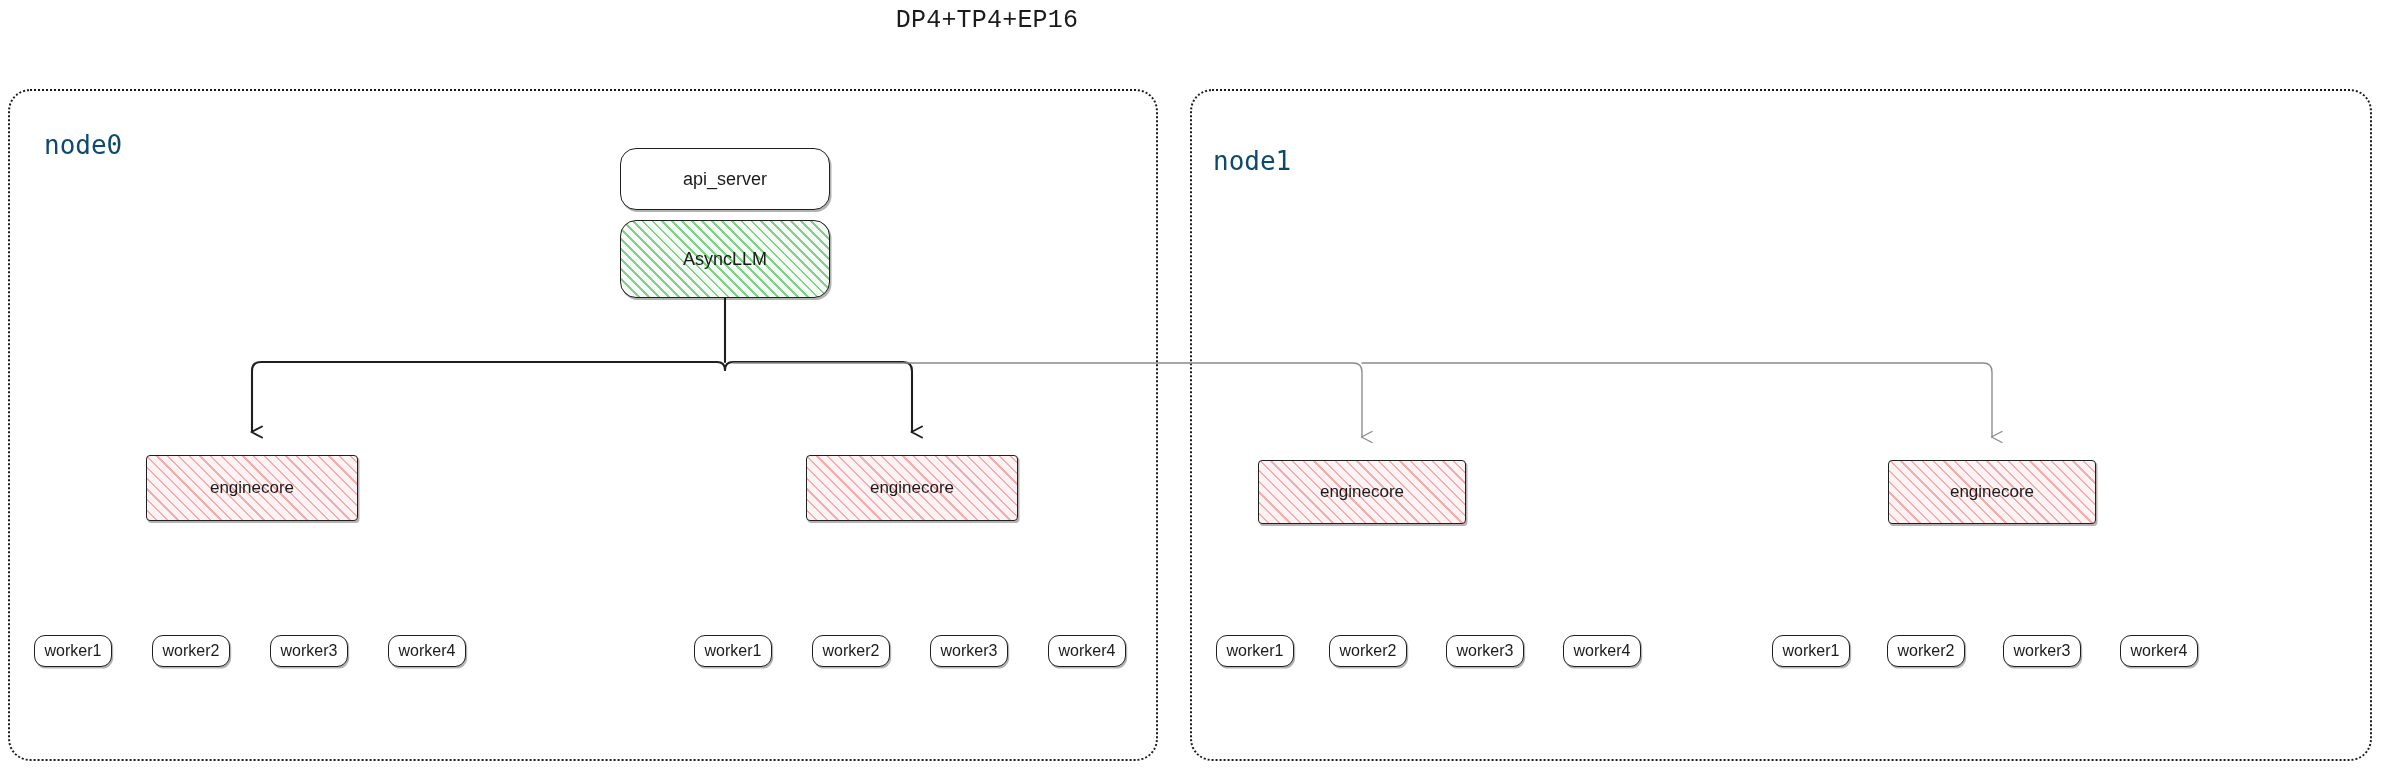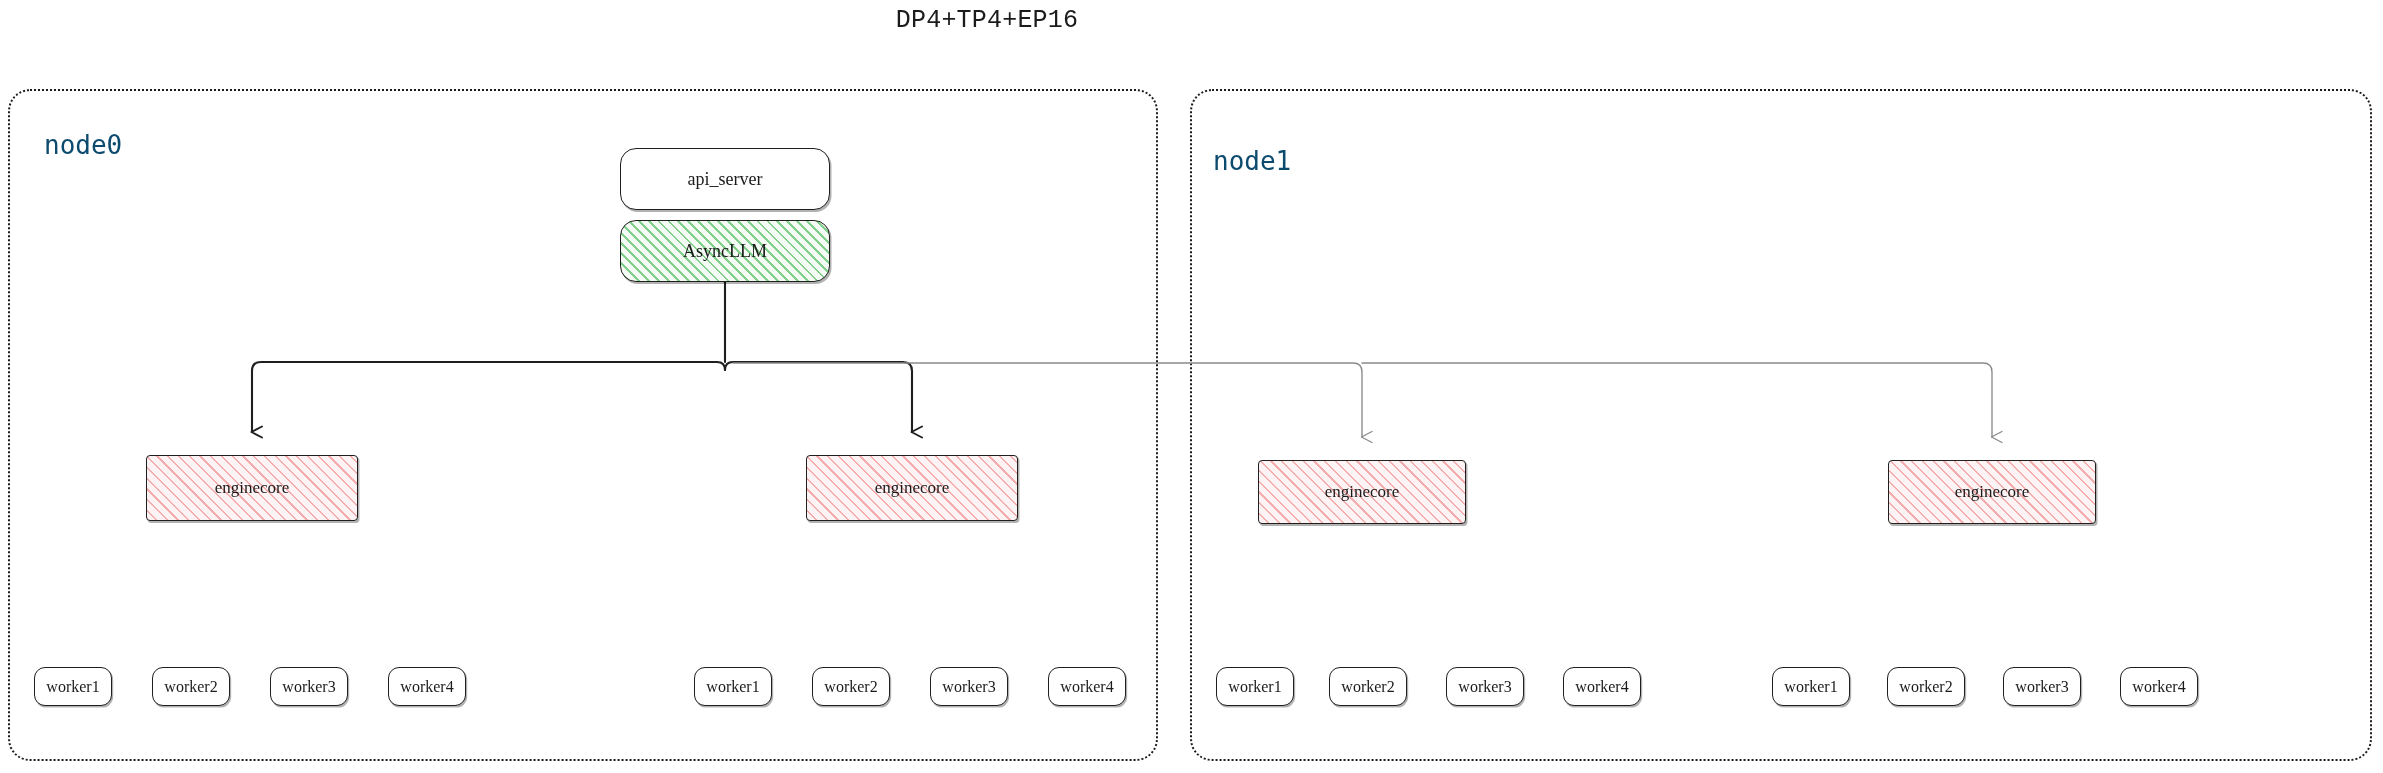--- a/index.html
+++ b/index.html
@@ -53,21 +53,21 @@
   #node0-label { left: 44px;   top: 130px; }
   #node1-label { left: 1213px; top: 146px; }
 
   
   .gnode {
     position: absolute;
     box-sizing: border-box;
     display: flex;
     align-items: center;
     justify-content: center;
-    font-family: Liberation Serif, serif;
+    font-family: Liberation Sans, sans-serif;
     color: #1b1b1b;
     border: 1.6px solid #1f1f1f;
     background: #ffffff;
     z-index: 5;
   }
 
   
   .apiserver {
     border-radius: 16px;
     font-size: 18px;
@@ -81,21 +81,21 @@
     font-size: 18px;
     box-shadow: 1.5px 2px 0 rgba(0,0,0,0.30);
     background-color: #f4fbf5;
     background-image: repeating-linear-gradient(
         45deg,
         rgba(110,200,120,0.00) 0px,
         rgba(110,200,120,0.00) 5px,
         rgba(110,200,120,0.85) 5px,
         rgba(110,200,120,0.85) 7px);
   }
-  #async-llm { left: 620px; top: 220px; width: 210px; height: 62px; }
+  #async-llm { left: 620px; top: 220px; width: 210px; height: 78px; }
 
   
   .enginecore {
     border-radius: 4px;
     font-size: 17px;
     box-shadow: 1.5px 2px 0 rgba(0,0,0,0.30);
     background-color: #fdf3f4;
     background-image: repeating-linear-gradient(
         45deg,
         rgba(240,150,150,0.00) 0px,
@@ -105,22 +105,22 @@
   }
   #ec-n0-0 { left: 146px;  top: 455px; width: 212px; height: 66px; }
   #ec-n0-1 { left: 806px;  top: 455px; width: 212px; height: 66px; }
   #ec-n1-0 { left: 1258px; top: 460px; width: 208px; height: 64px; }
   #ec-n1-1 { left: 1888px; top: 460px; width: 208px; height: 64px; }
 
   
   .worker {
     border-radius: 11px;
     font-size: 16px;
-    height: 39px;
-    top: 667px;
+    height: 32px;
+    top: 635px;
     padding: 0 12px;
     box-shadow: 1.2px 1.6px 0 rgba(0,0,0,0.30);
   }
 
   
   #wires {
     position: absolute;
     left: 0; top: 0;
     width: 2383px; height: 773px;
     pointer-events: none;

